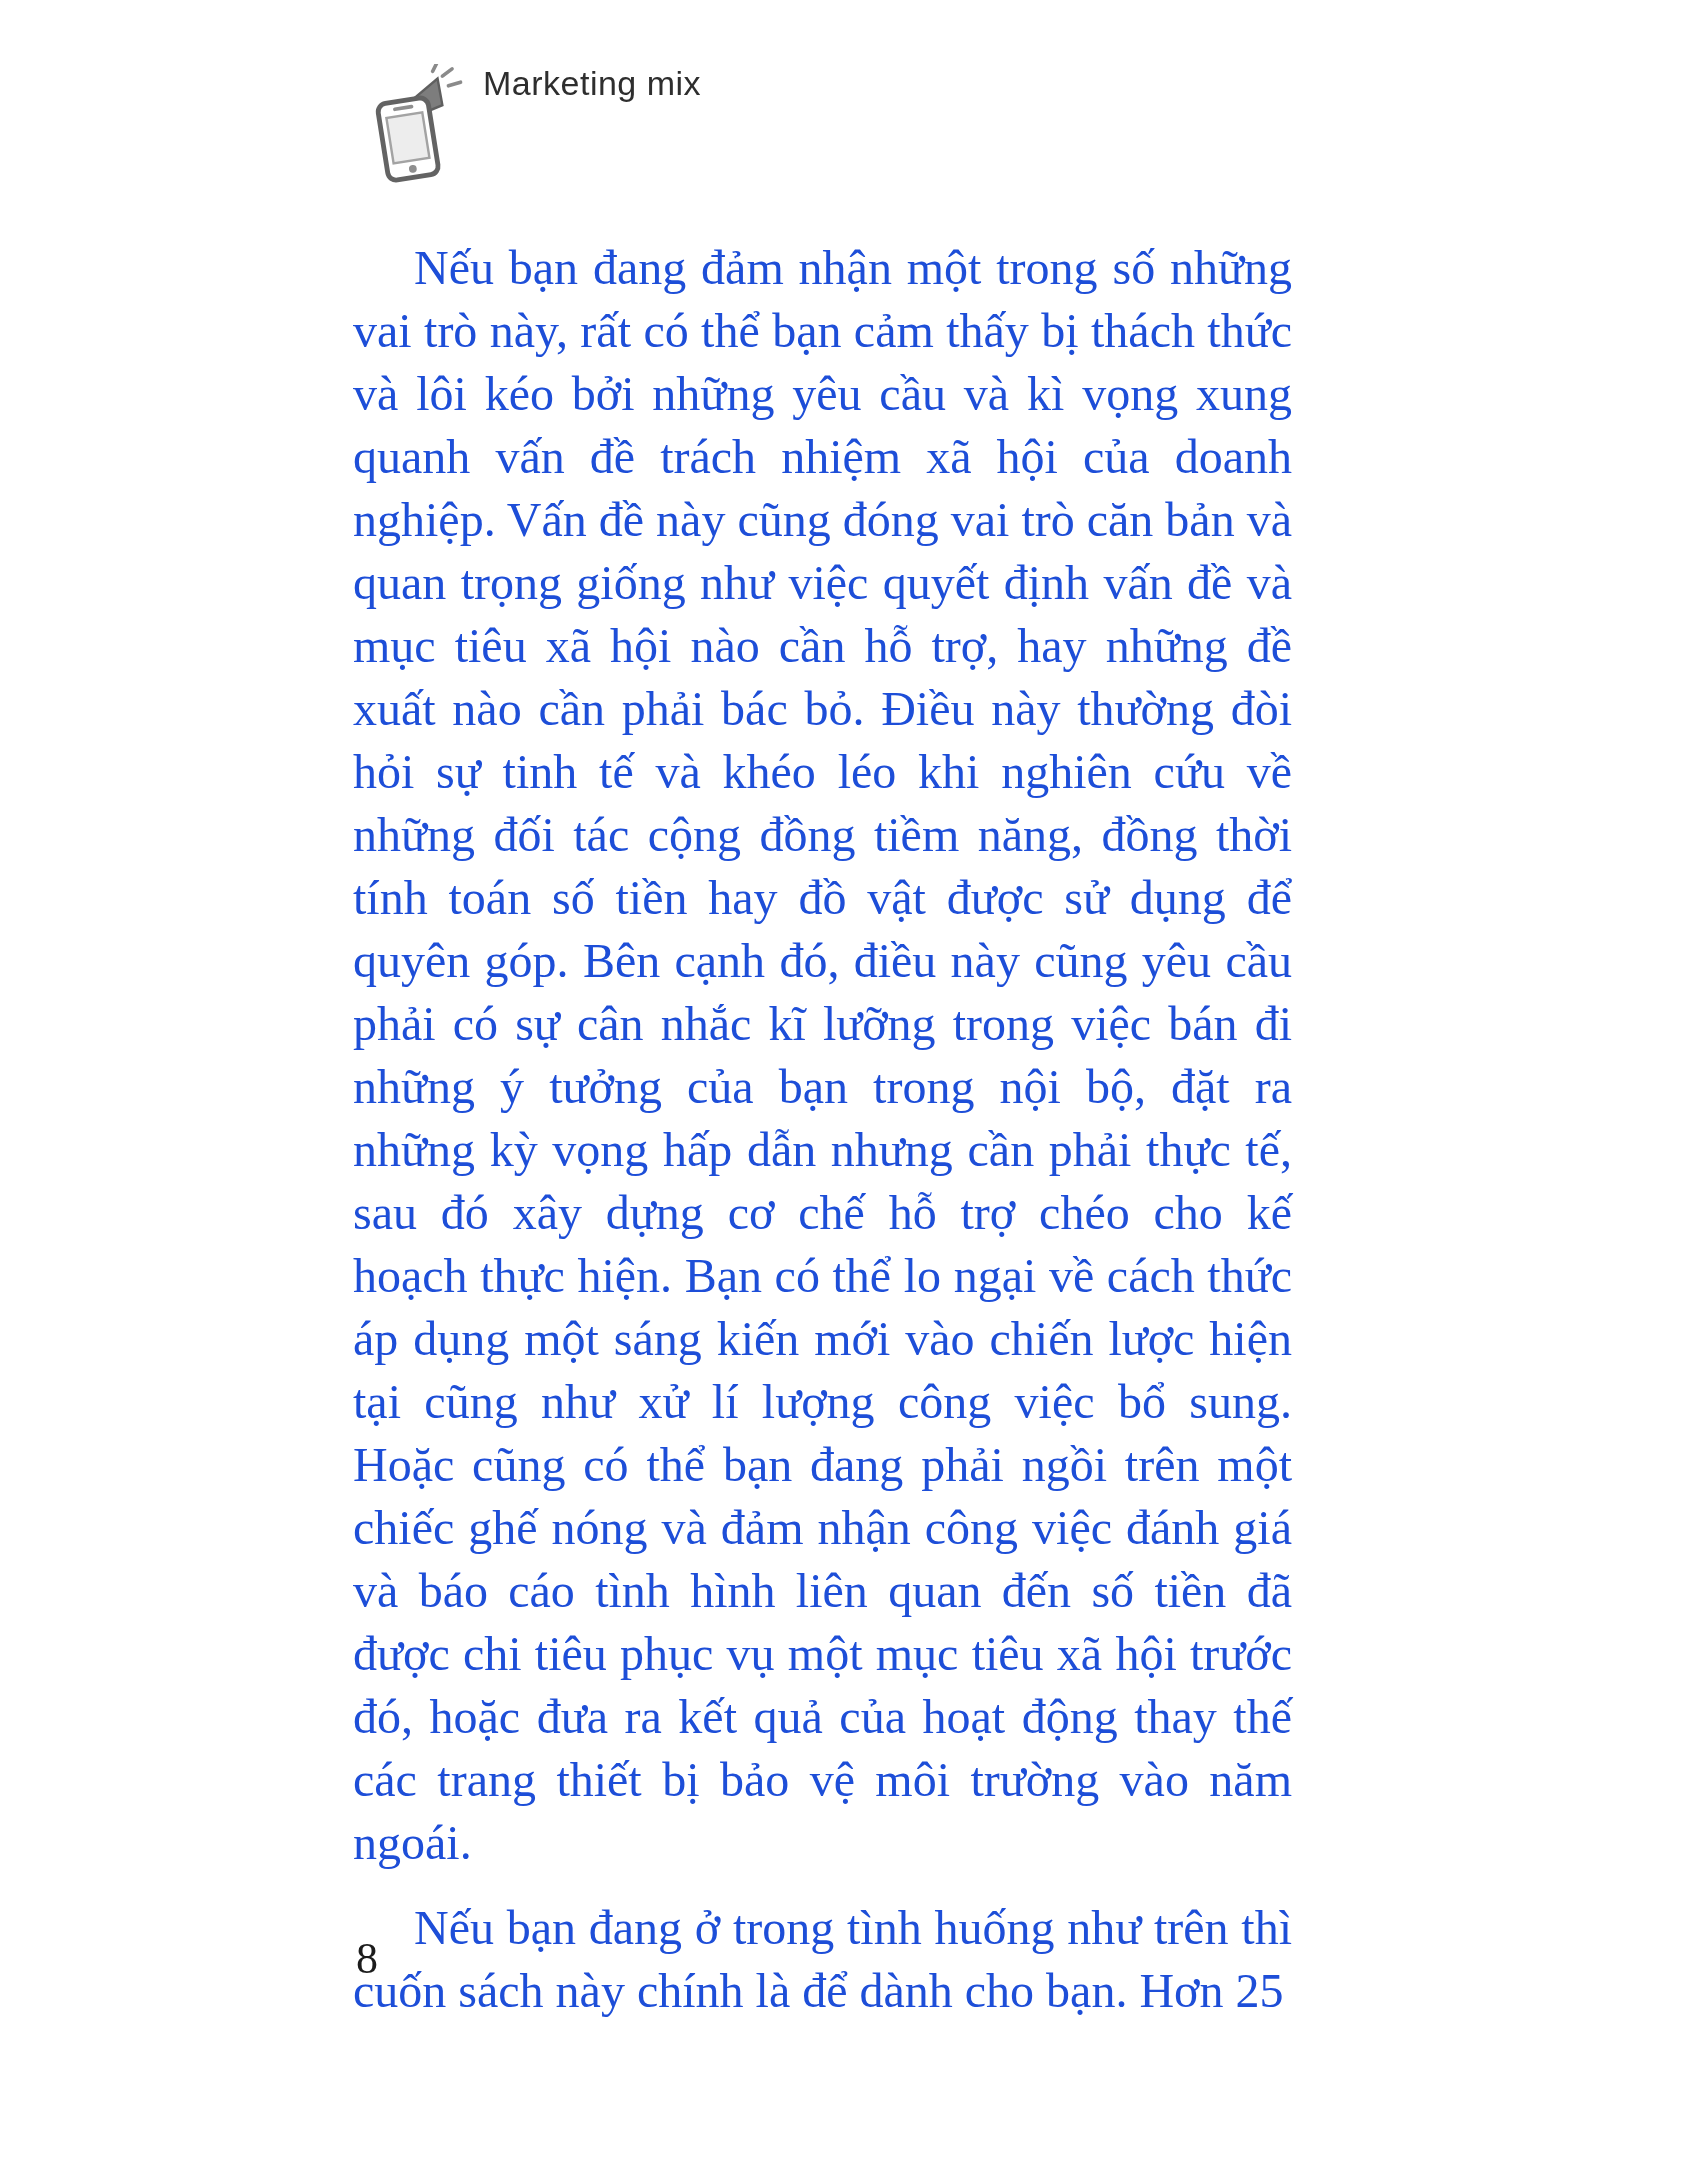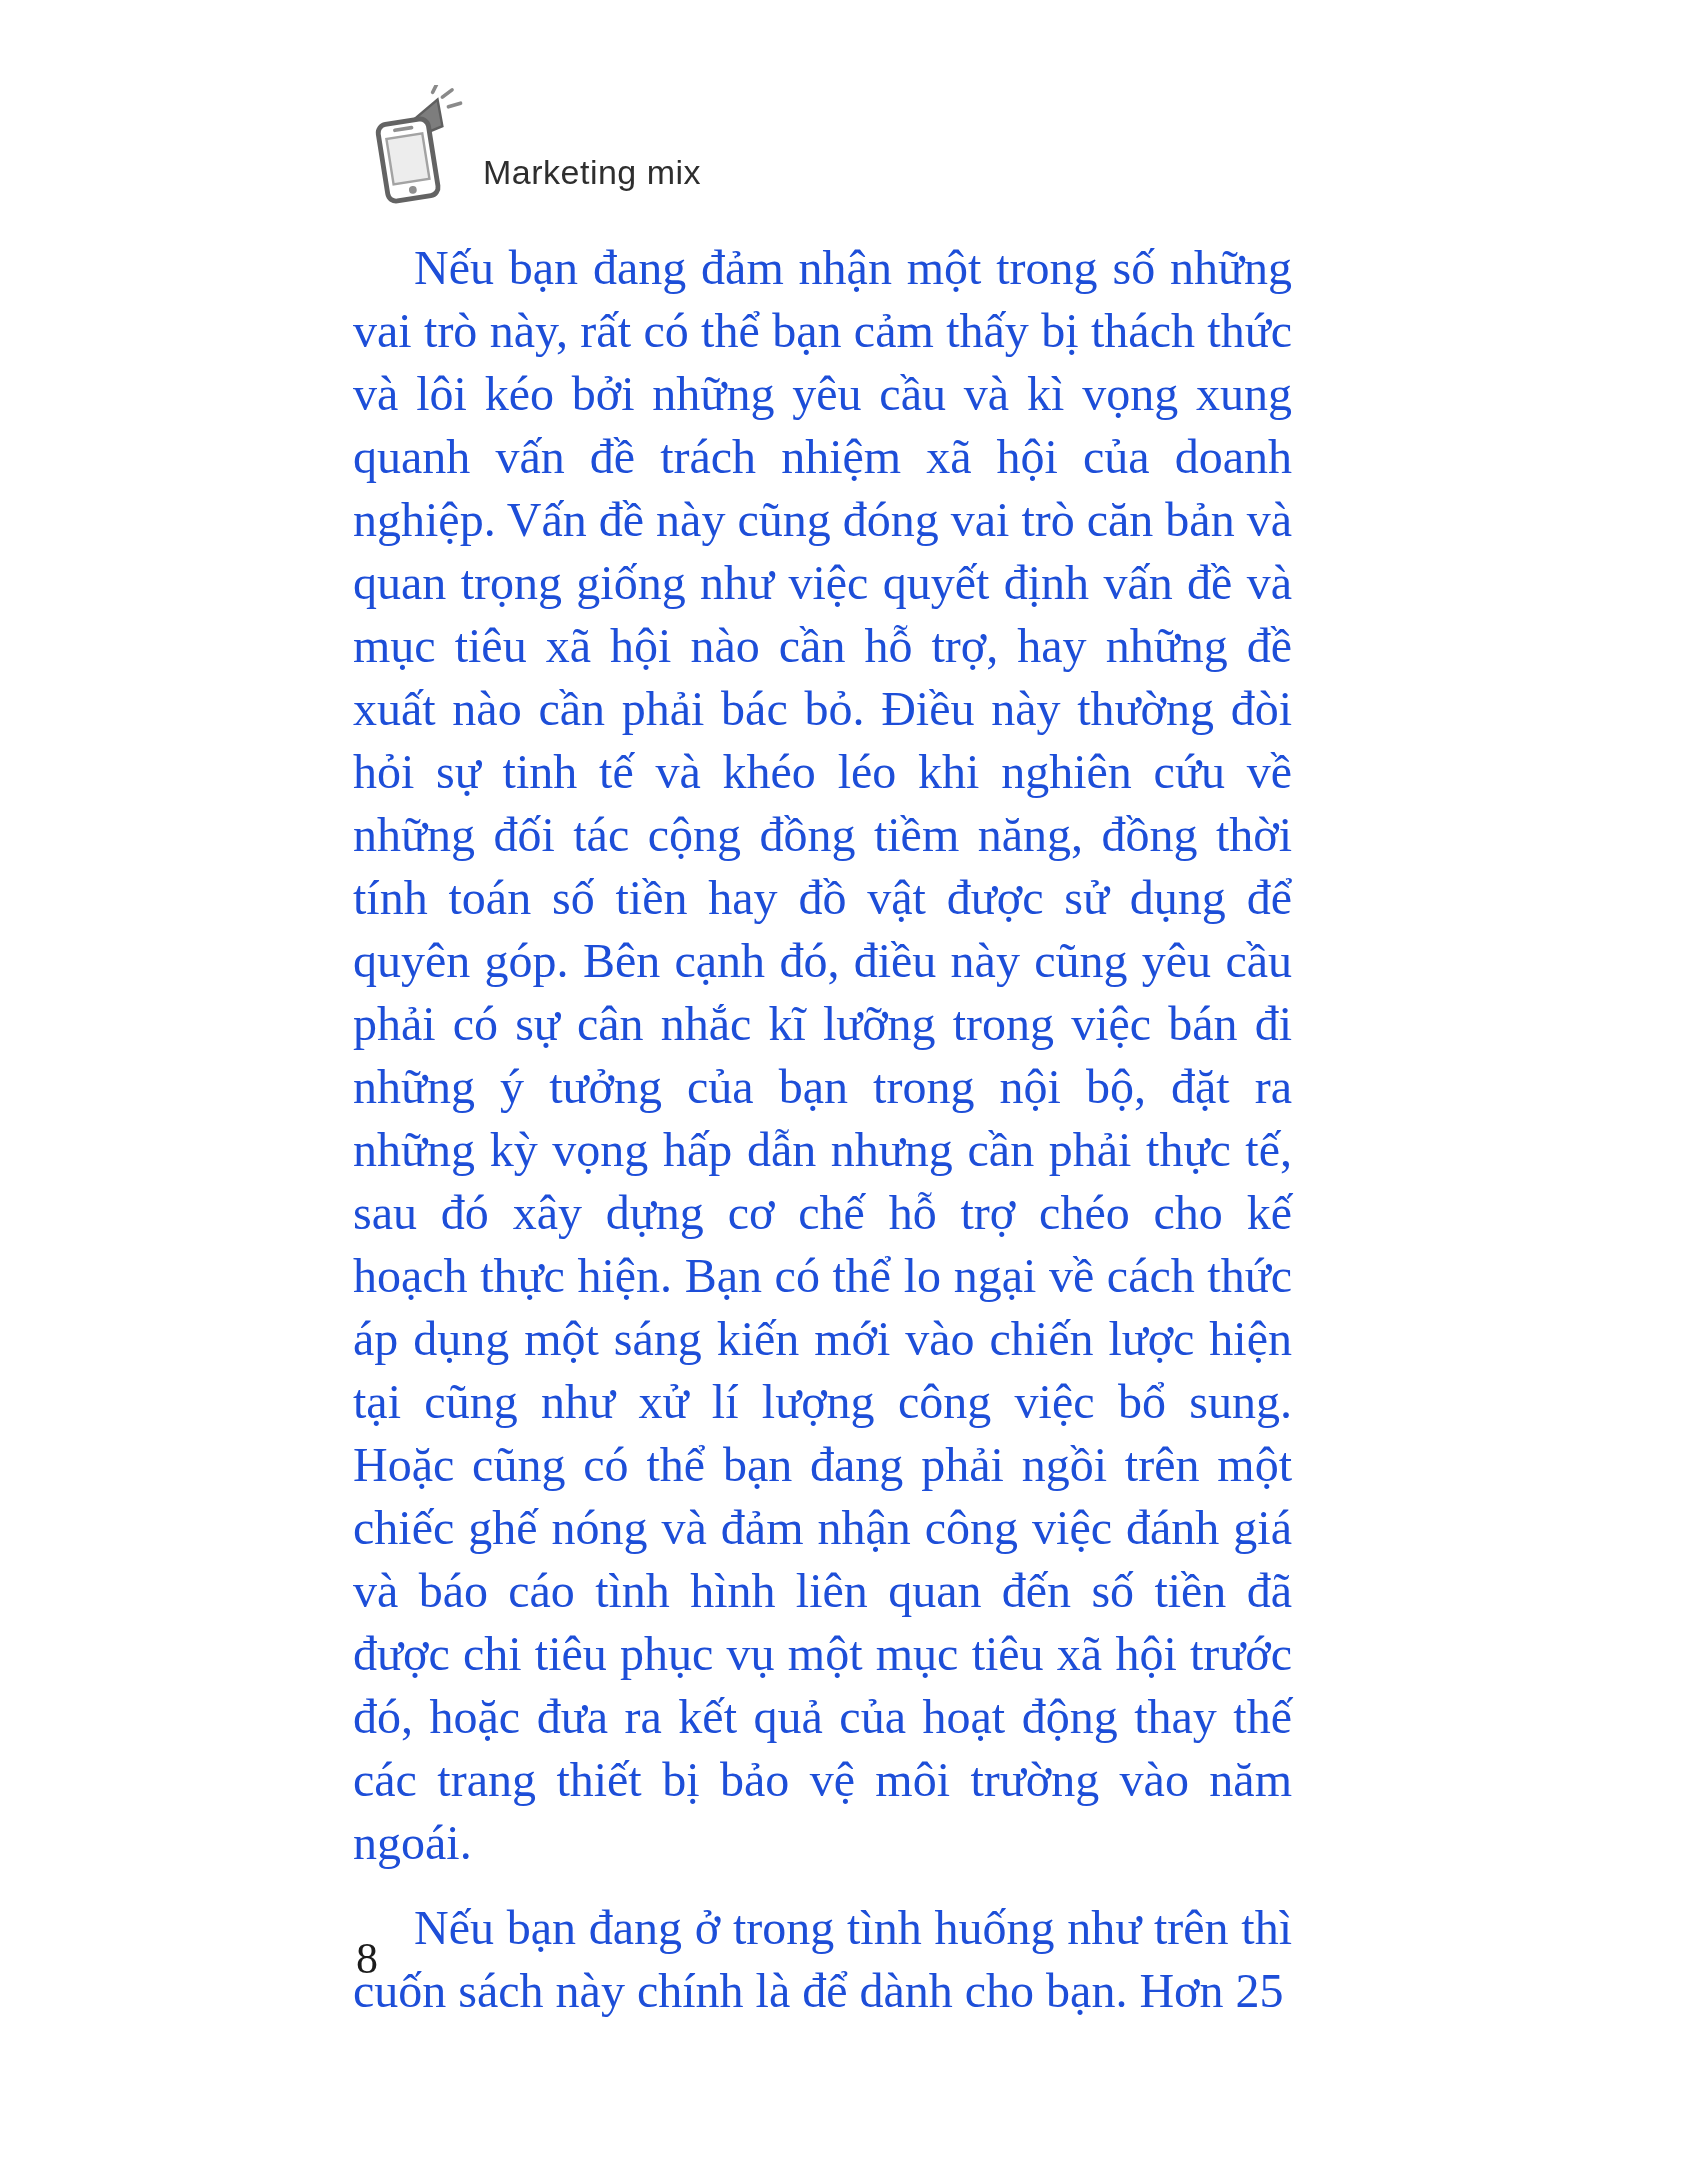--- a/index.html
+++ b/index.html
@@ -7,24 +7,24 @@
   .page {
     position: relative;
     width: 1683px;
     height: 2178px;
     background: #ffffff;
     overflow: hidden;
     font-family: "Liberation Serif", serif;
   }
   .header {
     position: absolute;
-    top: 85px;
+    top: 64px;
     left: 348px;
     display: flex;
-    align-items: flex-end;
+    align-items: flex-start;
     gap: 14px;
   }
   .header-icon {
     width: 121px;
     height: 121px;
     display: block;
   }
   .header-label {
     font-family: "Liberation Sans", sans-serif;
     font-size: 34px;

